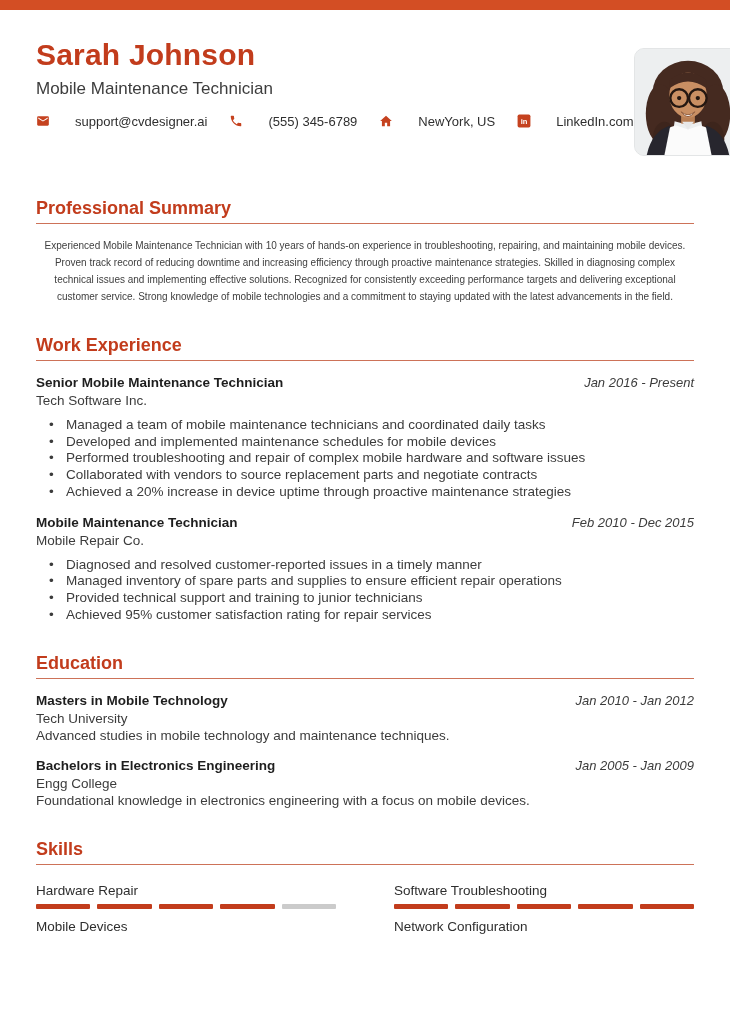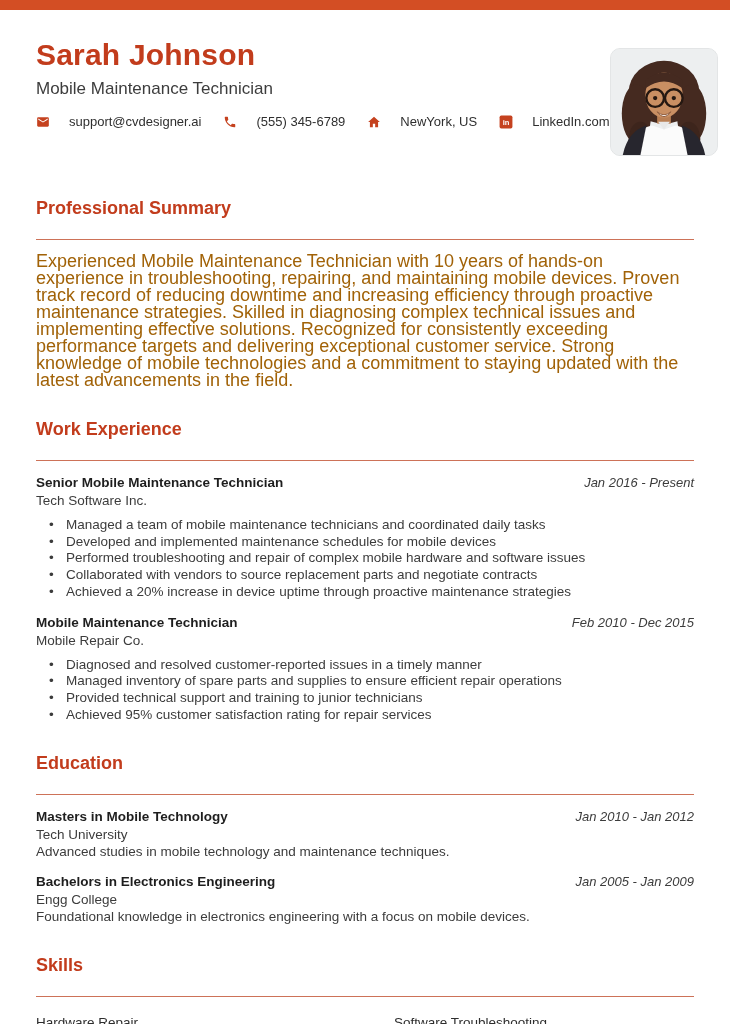--- a/index.html
+++ b/index.html
@@ -11,37 +11,37 @@
     position: relative;
   }
   .topbar { height: 10px; width: 100%; background: var(--topbar, #d34e24); }
   .content { padding: 0 36px; }
 
   
   .header { display: flex; justify-content: space-between; align-items: flex-start; margin-top: 28px; margin-bottom: 42px; }
   .name { font-size: 30px; font-weight: 700; color: var(--accent, #c23c1c); letter-spacing: 0.2px; margin-bottom: 7px; }
   .job-title { font-size: 17px; color: #3d3d3d; margin-bottom: 15px; }
   .contacts { display: flex; align-items: center; gap: 22px; font-size: 13px; color: #2f2f2f; }
-  .contact { display: flex; align-items: flex-end; gap: 6px; white-space: nowrap; }
+  .contact { display: flex; align-items: flex-start; gap: 12px; white-space: nowrap; }
   .cicon { width: 27px; height: 14px; display: inline-block; flex: 0 0 auto; }
   .cicon svg { width: 14px; height: 14px; display: block; }
   .photo {
     width: 108px; height: 108px; border-radius: 10px; overflow: hidden;
     background: #edeff0; border: 1px solid #e3e5e6; flex: 0 0 auto; margin-top: 10px;
   }
   .photo svg { width: 100%; height: 100%; display: block; }
 
   
   .section { margin-top: 30px; }
   .section-head {
     font-size: 18px; font-weight: 700; color: var(--accent, #c23c1c);
-    padding-bottom: 20px; border-bottom: 1.5px solid var(--rule, #cd7258);
+    padding-bottom: 4px; border-bottom: 1.5px solid var(--rule, #cd7258);
     margin-bottom: 13px;
   }
-  .body-text { font-size: 18px; line-height: 17px; color: #a16207; }
+  .body-text { font-size: 10px; line-height: 17px; color: #404040; text-align: center; }
 
   
   .entry { margin-top: 2px; margin-bottom: 13px; }
   .entry-head { display: flex; justify-content: space-between; align-items: baseline; }
   .entry-title { font-size: 13.5px; font-weight: 700; color: #1e1e1e; line-height: 17px; }
   .entry-dates { font-size: 13px; font-style: italic; color: #3c3c3c; white-space: nowrap; }
   .entry-sub { font-size: 13.5px; color: #3c3c3c; line-height: 17px; margin-top: 1px; }
   .entry-desc { font-size: 13.5px; color: #3c3c3c; line-height: 17px; }
   ul.bullets { list-style: none; margin: 8px 0 0 0; }
   ul.bullets li { position: relative; padding-left: 30px; font-size: 13.5px; line-height: 16.7px; color: #3c3c3c; }

